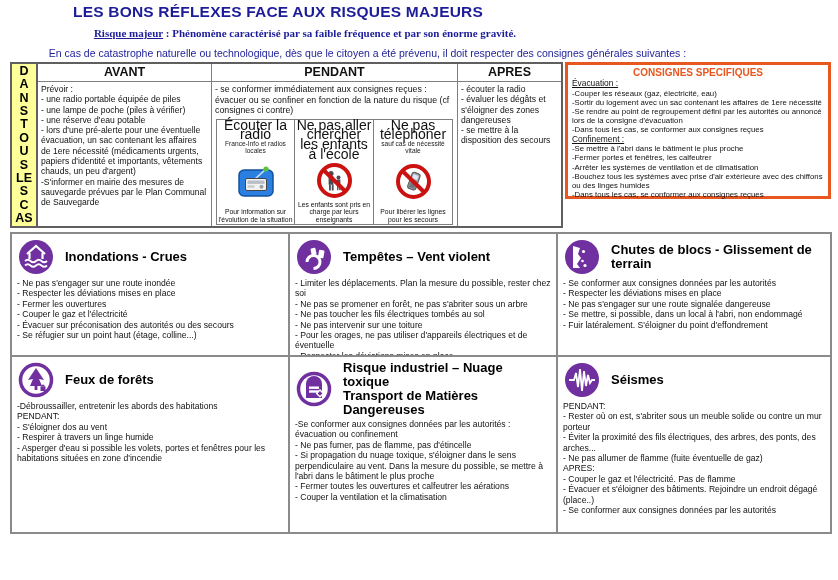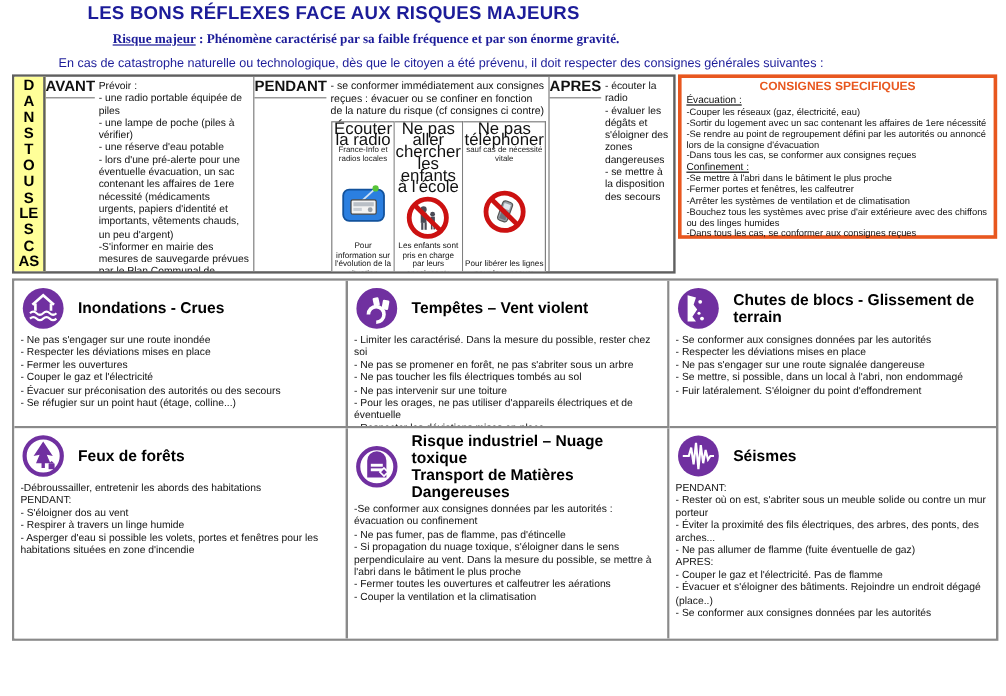--- a/index.html
+++ b/index.html
@@ -13,21 +13,21 @@
   .subtitle .uline{text-decoration:underline;}
   .intro{position:absolute;left:0;top:47px;width:735px;text-align:center;
          font-size:10.5px;color:#1c1c99;}
   
   .gtable{position:absolute;left:10px;top:62px;width:553px;height:166px;
           display:flex;border:2px solid #5f5f5f;box-sizing:border-box;background:#fff;}
   .side-label{width:26px;background:#ffff99;border-right:2px solid #5f5f5f;
               display:flex;flex-direction:column;justify-content:space-between;
               align-items:center;font-weight:bold;font-size:12.5px;line-height:13px;
               padding:1px 0;box-sizing:border-box;color:#000;}
-  .gcol{display:flex;box-sizing:border-box;}
+  .gcol{display:flex;flex-direction:column;box-sizing:border-box;}
   .gcol+.gcol{border-left:1px solid #7f7f7f;}
   .col-avant{width:173px;}
   .col-pendant{width:246px;}
   .col-apres{flex:1;}
   .ghead{height:17px;border-bottom:1px solid #7f7f7f;text-align:center;
          font-weight:bold;font-size:12.5px;line-height:17px;}
   .gbody{flex:1;padding:2px 3px;font-size:8.6px;line-height:10.3px;overflow:hidden;}
   .tline{margin:0;}
   
   .pendant-intro{font-size:8.8px;line-height:10.5px;margin-bottom:3px;}
@@ -226,21 +226,21 @@
               <path d="M12 24 a6.5 6.5 0 1 1 6.5 6.5" fill="none" stroke="#fff" stroke-width="3"></path>
               <rect x="16" y="10" width="5" height="7" rx="1" fill="#fff" transform="rotate(-12 18.5 13.5)"></rect>
               <rect x="23.5" y="12" width="5.5" height="8" rx="1" fill="#fff" transform="rotate(10 26 16)"></rect>
             </svg>
           </span>
           <span class="risk-title">
             <div>Tempêtes – Vent violent</div>
           </span>
         </div>
         <div class="risk-body">
-          <div class="tline">- Limiter les caractérisé. Dans la mesure du possible, rester chez soi</div>
+          <div class="tline">- Limiter les déplacements. Plan la mesure du possible, rester chez soi</div>
           <div class="tline">- Ne pas se promener en forêt, ne pas s'abriter sous un arbre</div>
           <div class="tline">- Ne pas toucher les fils électriques tombés au sol</div>
           <div class="tline">- Ne pas intervenir sur une toiture</div>
           <div class="tline">- Pour les orages, ne pas utiliser d'appareils électriques et de éventuelle</div>
           <div class="tline">- Respecter les déviations mises en place</div>
         </div>
       </div>
       <div class="risk-card">
         <div class="risk-head">
           <span class="risk-icon icon-wrap">

